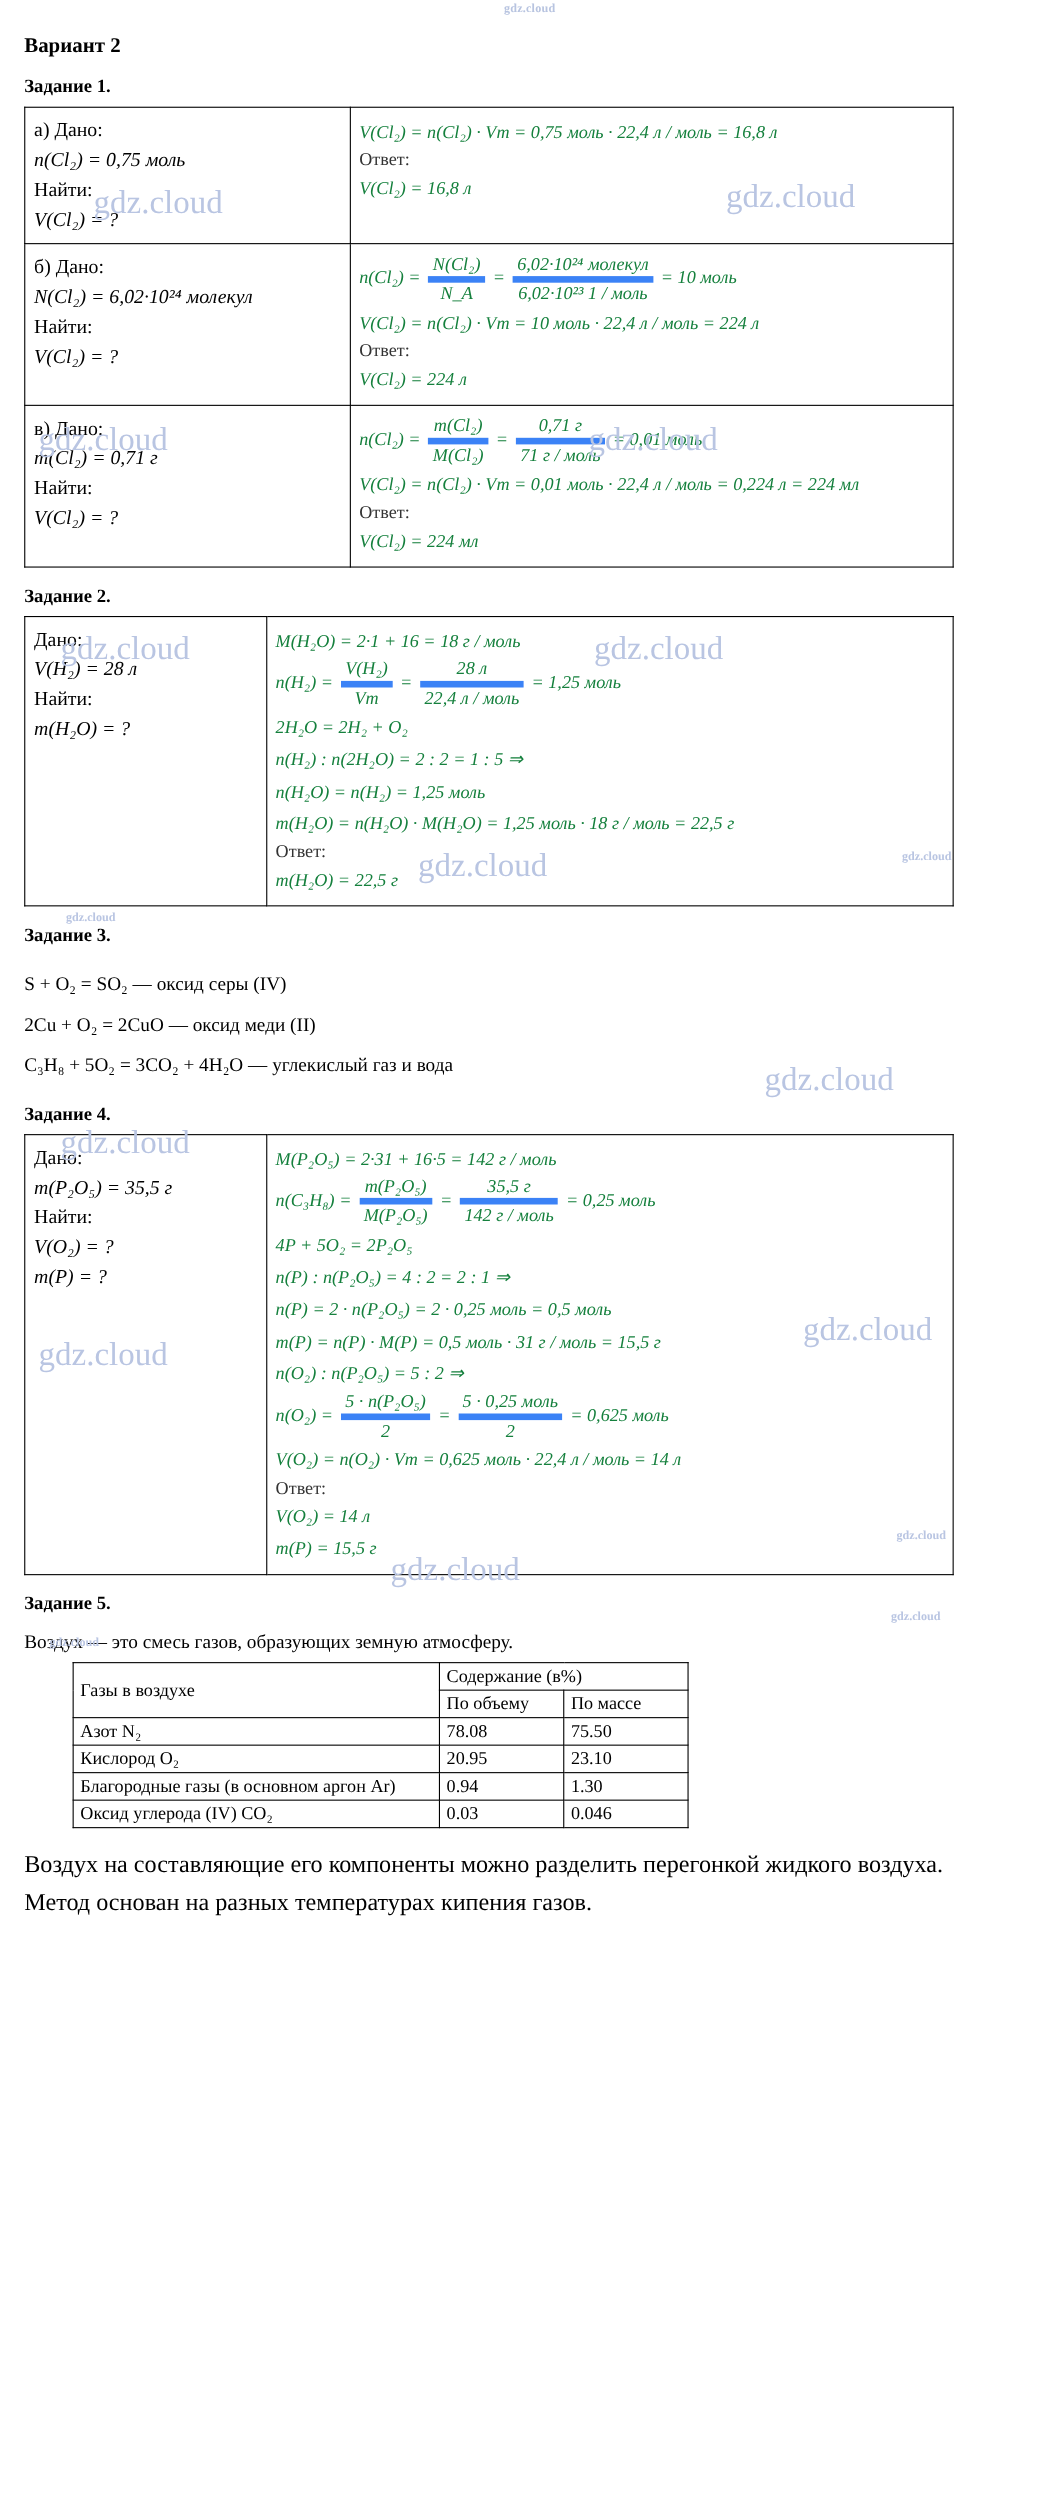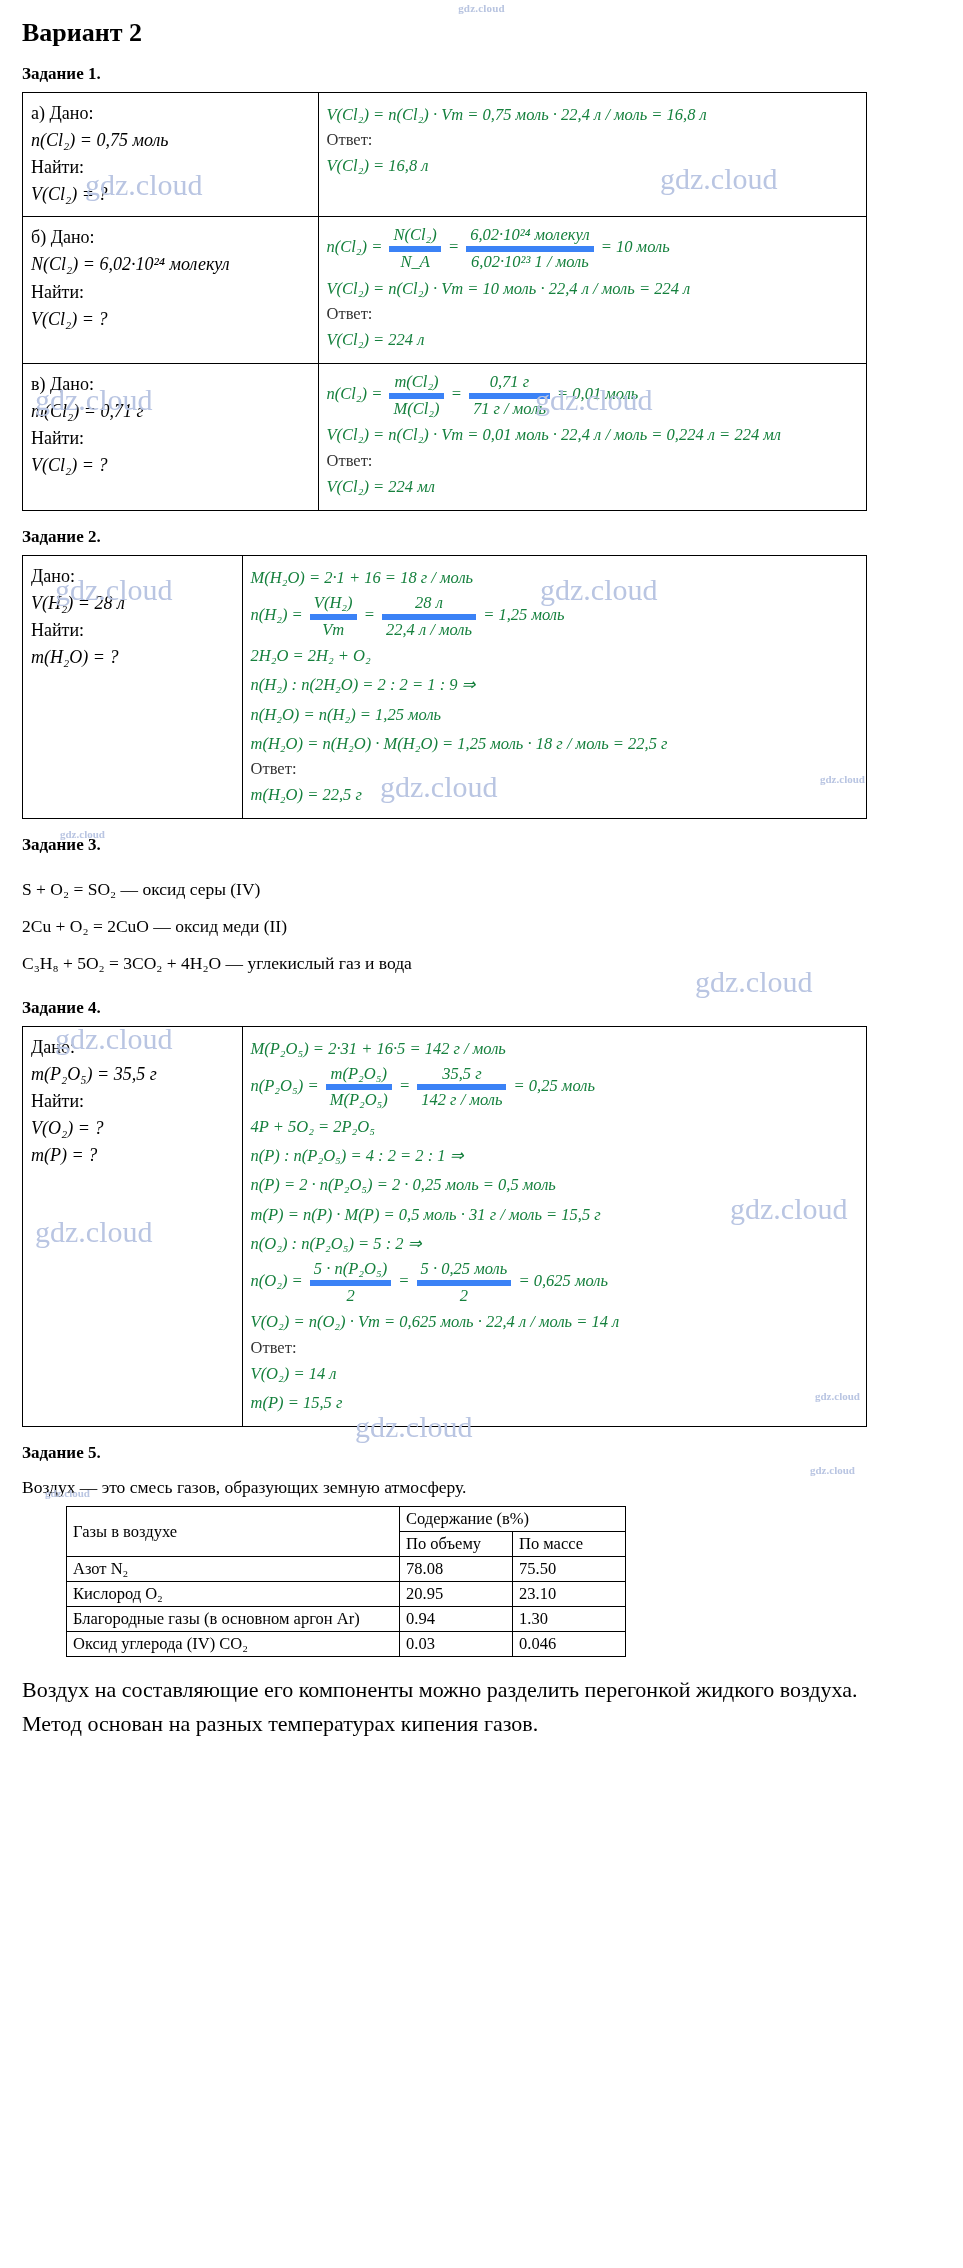--- a/index.html
+++ b/index.html
@@ -12,21 +12,21 @@
   }
   .page { width: 889px; min-height: 2268px; position: relative; padding: 0; box-sizing: border-box; }
   .inner { padding: 14px 22px 20px 22px; }
 
   .topwm {
     position: absolute; top: 2px; left: 0; width: 963px; text-align: center;
     font-family: "Liberation Serif", serif; font-weight: bold; color: #b8c4e0;
     font-size: 11px; letter-spacing: 0.2px;
   }
 
-  h2.variant { font-size: 26px; margin: 4px 0 14px 0; font-weight: bold; }
+  h2.variant { font-size: 19px; margin: 17px 0 14px 0; font-weight: bold; }
   h3.task { font-size: 17px; margin: 16px 0 8px 0; font-weight: bold; }
 
   table.frame {
     border-collapse: collapse;
     width: 100%;
     table-layout: fixed;
   }
   table.frame td {
     border: 1px solid #000;
     vertical-align: top;
@@ -185,21 +185,21 @@
               <span class="den">Vm</span>
             </span>
             <span>=</span>
             <span class="frac">
               <span class="num">28 л</span>
               <span class="den">22,4 л / моль</span>
             </span>
             <span>= 1,25 моль</span>
           </div>
           <div class="mathline">2H₂O = 2H₂ + O₂</div>
-          <div class="mathline">n(H₂) : n(2H₂O) = 2 : 2 = 1 : 9 ⇒</div>
+          <div class="mathline">n(H₂) : n(2H₂O) = 2 : 2 = 1 : 5 ⇒</div>
           <div class="mathline">n(H₂O) = n(H₂) = 1,25 моль</div>
           <div class="mathline">m(H₂O) = n(H₂O) · M(H₂O) = 1,25 моль · 18 г / моль = 22,5 г</div>
           <div class="ans">Ответ:</div>
           <div class="mathline">m(H₂O) = 22,5 г</div>
         </td>
       </tr>
     </tbody>
       </table>
 
     <h3 class="task">Задание 3.</h3>
@@ -218,21 +218,21 @@
             <div class="row">Дано:</div>
             <div class="row math">m(P₂O₅) = 35,5 г</div>
             <div class="row">Найти:</div>
             <div class="row math">V(O₂) = ?</div>
             <div class="row math">m(P) = ?</div>
           </div>
         </td>
         <td>
           <div class="mathline">M(P₂O₅) = 2·31 + 16·5 = 142 г / моль</div>
           <div class="mathline">
-            <span>n(P₂O₅) =</span>
+            <span>n(C₃H₈) =</span>
             <span class="frac">
               <span class="num">m(P₂O₅)</span>
               <span class="den">M(P₂O₅)</span>
             </span>
             <span>=</span>
             <span class="frac">
               <span class="num">35,5 г</span>
               <span class="den">142 г / моль</span>
             </span>
             <span>= 0,25 моль</span>

